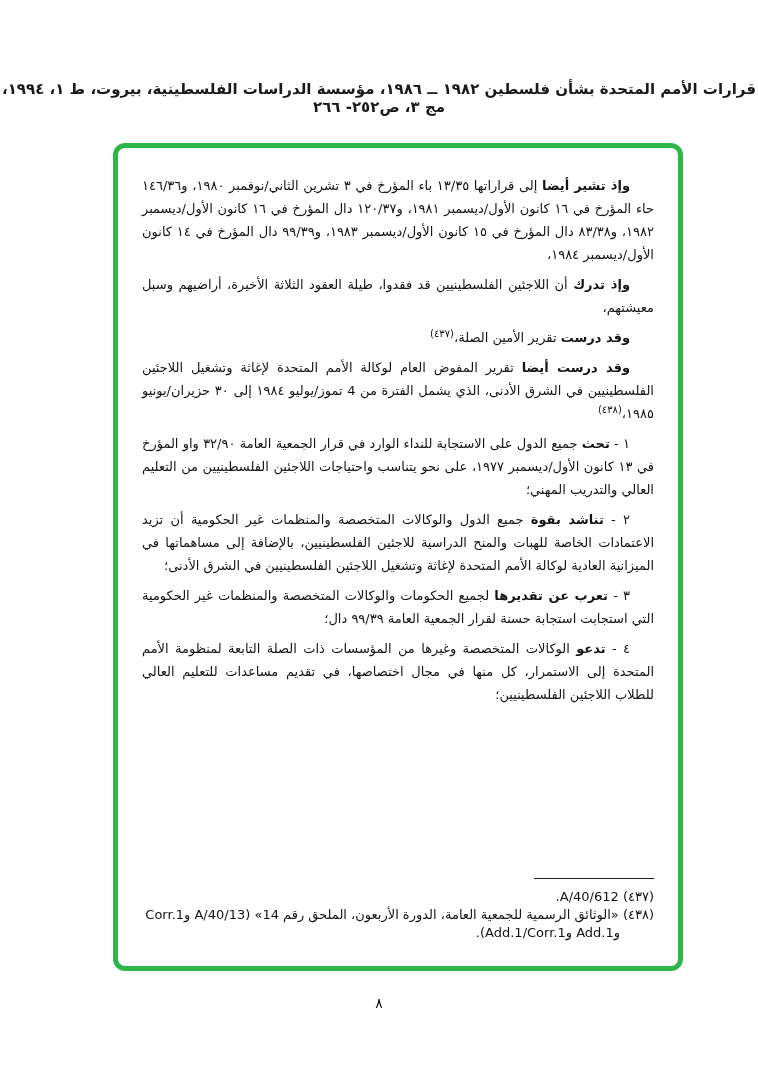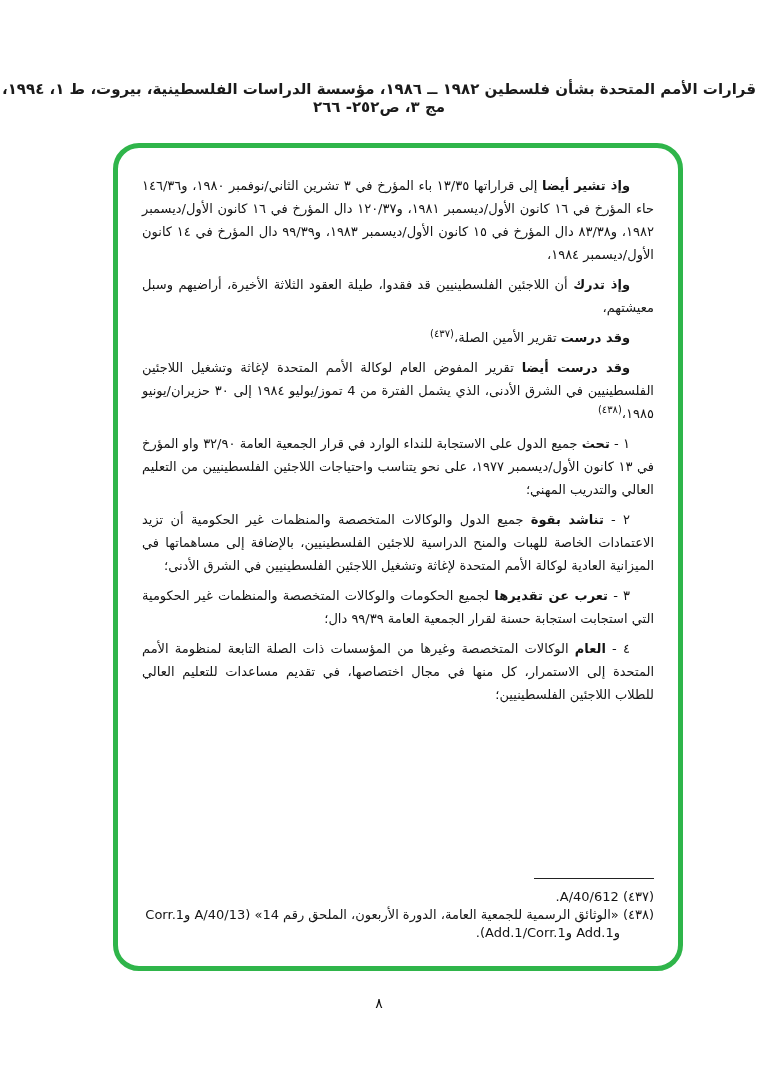--- a/index.html
+++ b/index.html
@@ -28,21 +28,21 @@
     color: #1a1a1a;
   }
   .content-box {
     position: absolute;
     top: 143px;
     right: 75px;
     left: 75px;
     height: 828px;
     box-sizing: border-box;
     border: 5px solid #2fb54a;
-    border-radius: 26px;
+    border-radius: 12px;
     padding: 22px 24px 24px 24px;
     background: #ffffff;
     margin-left: 38px;
   }
   .res-text p {
     margin: 4px 0 7px 0;
     text-align: justify;
     text-indent: 24px;
     font-size: 13px;
     line-height: 23px;
@@ -92,21 +92,21 @@
   <div class="content-box" style="border-color: rgb(47, 181, 74);">
     <div class="res-text">
 
     <p><b class="lead">وإذ تشير أيضا</b><span> إلى قراراتها ١٣/٣٥ باء المؤرخ في ٣ تشرين الثاني/نوفمبر ١٩٨٠، و١٤٦/٣٦ حاء المؤرخ في ١٦ كانون الأول/ديسمبر ١٩٨١، و١٢٠/٣٧ دال المؤرخ في ١٦ كانون الأول/ديسمبر ١٩٨٢، و٨٣/٣٨ دال المؤرخ في ١٥ كانون الأول/ديسمبر ١٩٨٣، و٩٩/٣٩ دال المؤرخ في ١٤ كانون الأول/ديسمبر ١٩٨٤،</span></p>
         <p><b class="lead">وإذ تدرك</b><span> أن اللاجئين الفلسطينيين قد فقدوا، طيلة العقود الثلاثة الأخيرة، أراضيهم وسبل معيشتهم،</span></p>
         <p><b class="lead">وقد درست</b><span> تقرير الأمين الصلة،</span><sup class="fnref">(٤٣٧)</sup></p>
         <p><b class="lead">وقد درست أيضا</b><span> تقرير المفوض العام لوكالة الأمم المتحدة لإغاثة وتشغيل اللاجئين الفلسطينيين في الشرق الأدنى، الذي يشمل الفترة من 4 تموز/يوليو ١٩٨٤ إلى ٣٠ حزيران/يونيو ١٩٨٥،</span><sup class="fnref">(٤٣٨)</sup></p>
         <p><span>١ - </span><b class="lead">تحث</b><span> جميع الدول على الاستجابة للنداء الوارد في قرار الجمعية العامة ٣٢/٩٠ واو المؤرخ في ١٣ كانون الأول/ديسمبر ١٩٧٧، على نحو يتناسب واحتياجات اللاجئين الفلسطينيين من التعليم العالي والتدريب المهني؛</span></p>
         <p><span>٢ - </span><b class="lead">تناشد بقوة</b><span> جميع الدول والوكالات المتخصصة والمنظمات غير الحكومية أن تزيد الاعتمادات الخاصة للهبات والمنح الدراسية للاجئين الفلسطينيين، بالإضافة إلى مساهماتها في الميزانية العادية لوكالة الأمم المتحدة لإغاثة وتشغيل اللاجئين الفلسطينيين في الشرق الأدنى؛</span></p>
         <p><span>٣ - </span><b class="lead">تعرب عن تقديرها</b><span> لجميع الحكومات والوكالات المتخصصة والمنظمات غير الحكومية التي استجابت استجابة حسنة لقرار الجمعية العامة ٩٩/٣٩ دال؛</span></p>
-        <p><span>٤ - </span><b class="lead">العام</b><span> الوكالات المتخصصة وغيرها من المؤسسات ذات الصلة التابعة لمنظومة الأمم المتحدة إلى الاستمرار، كل منها في مجال اختصاصها، في تقديم مساعدات للتعليم العالي للطلاب اللاجئين الفلسطينيين؛</span></p>
+        <p><span>٤ - </span><b class="lead">تدعو</b><span> الوكالات المتخصصة وغيرها من المؤسسات ذات الصلة التابعة لمنظومة الأمم المتحدة إلى الاستمرار، كل منها في مجال اختصاصها، في تقديم مساعدات للتعليم العالي للطلاب اللاجئين الفلسطينيين؛</span></p>
       </div>
 
     <div class="footnotes-block">
       <hr class="fn-sep">
       <div>
 
       <div class="footnote">(٤٣٧) A/40/612.</div>
           <div class="footnote">(٤٣٨) «الوثائق الرسمية للجمعية العامة، الدورة الأربعون، الملحق رقم 14» (A/40/13 وCorr.1 وAdd.1 وAdd.1/Corr.1).</div>
         </div>
     </div>

